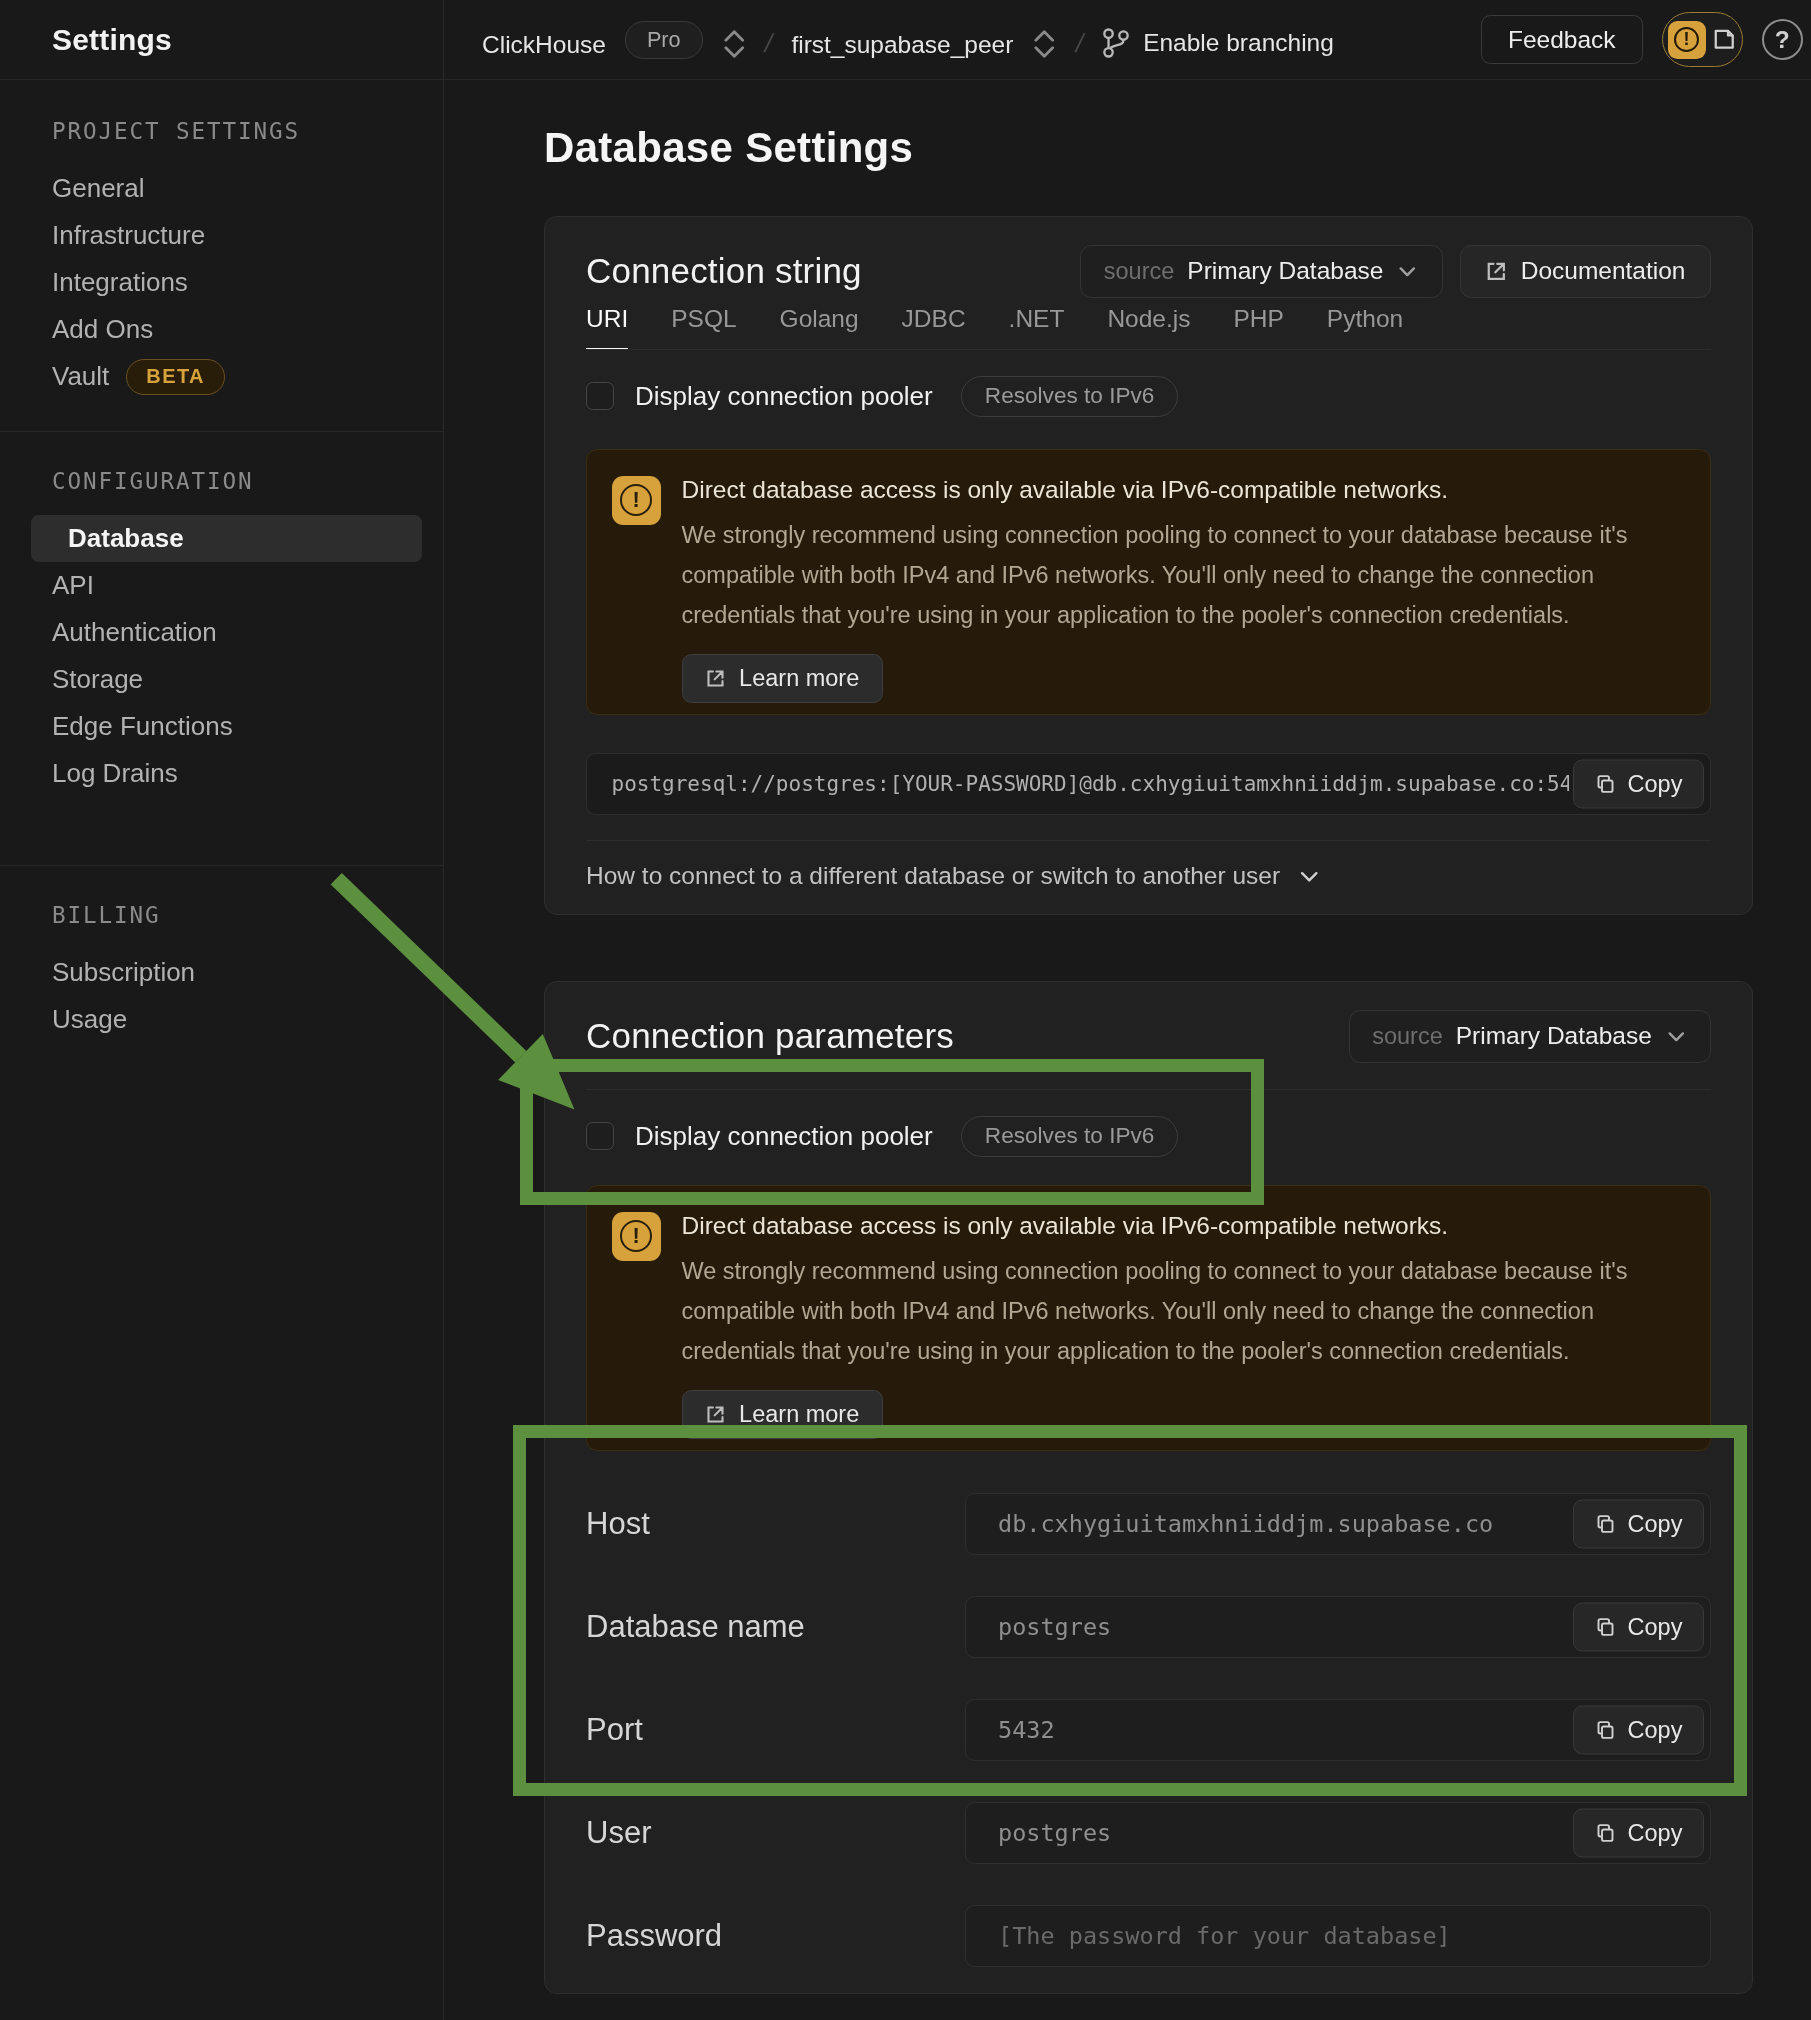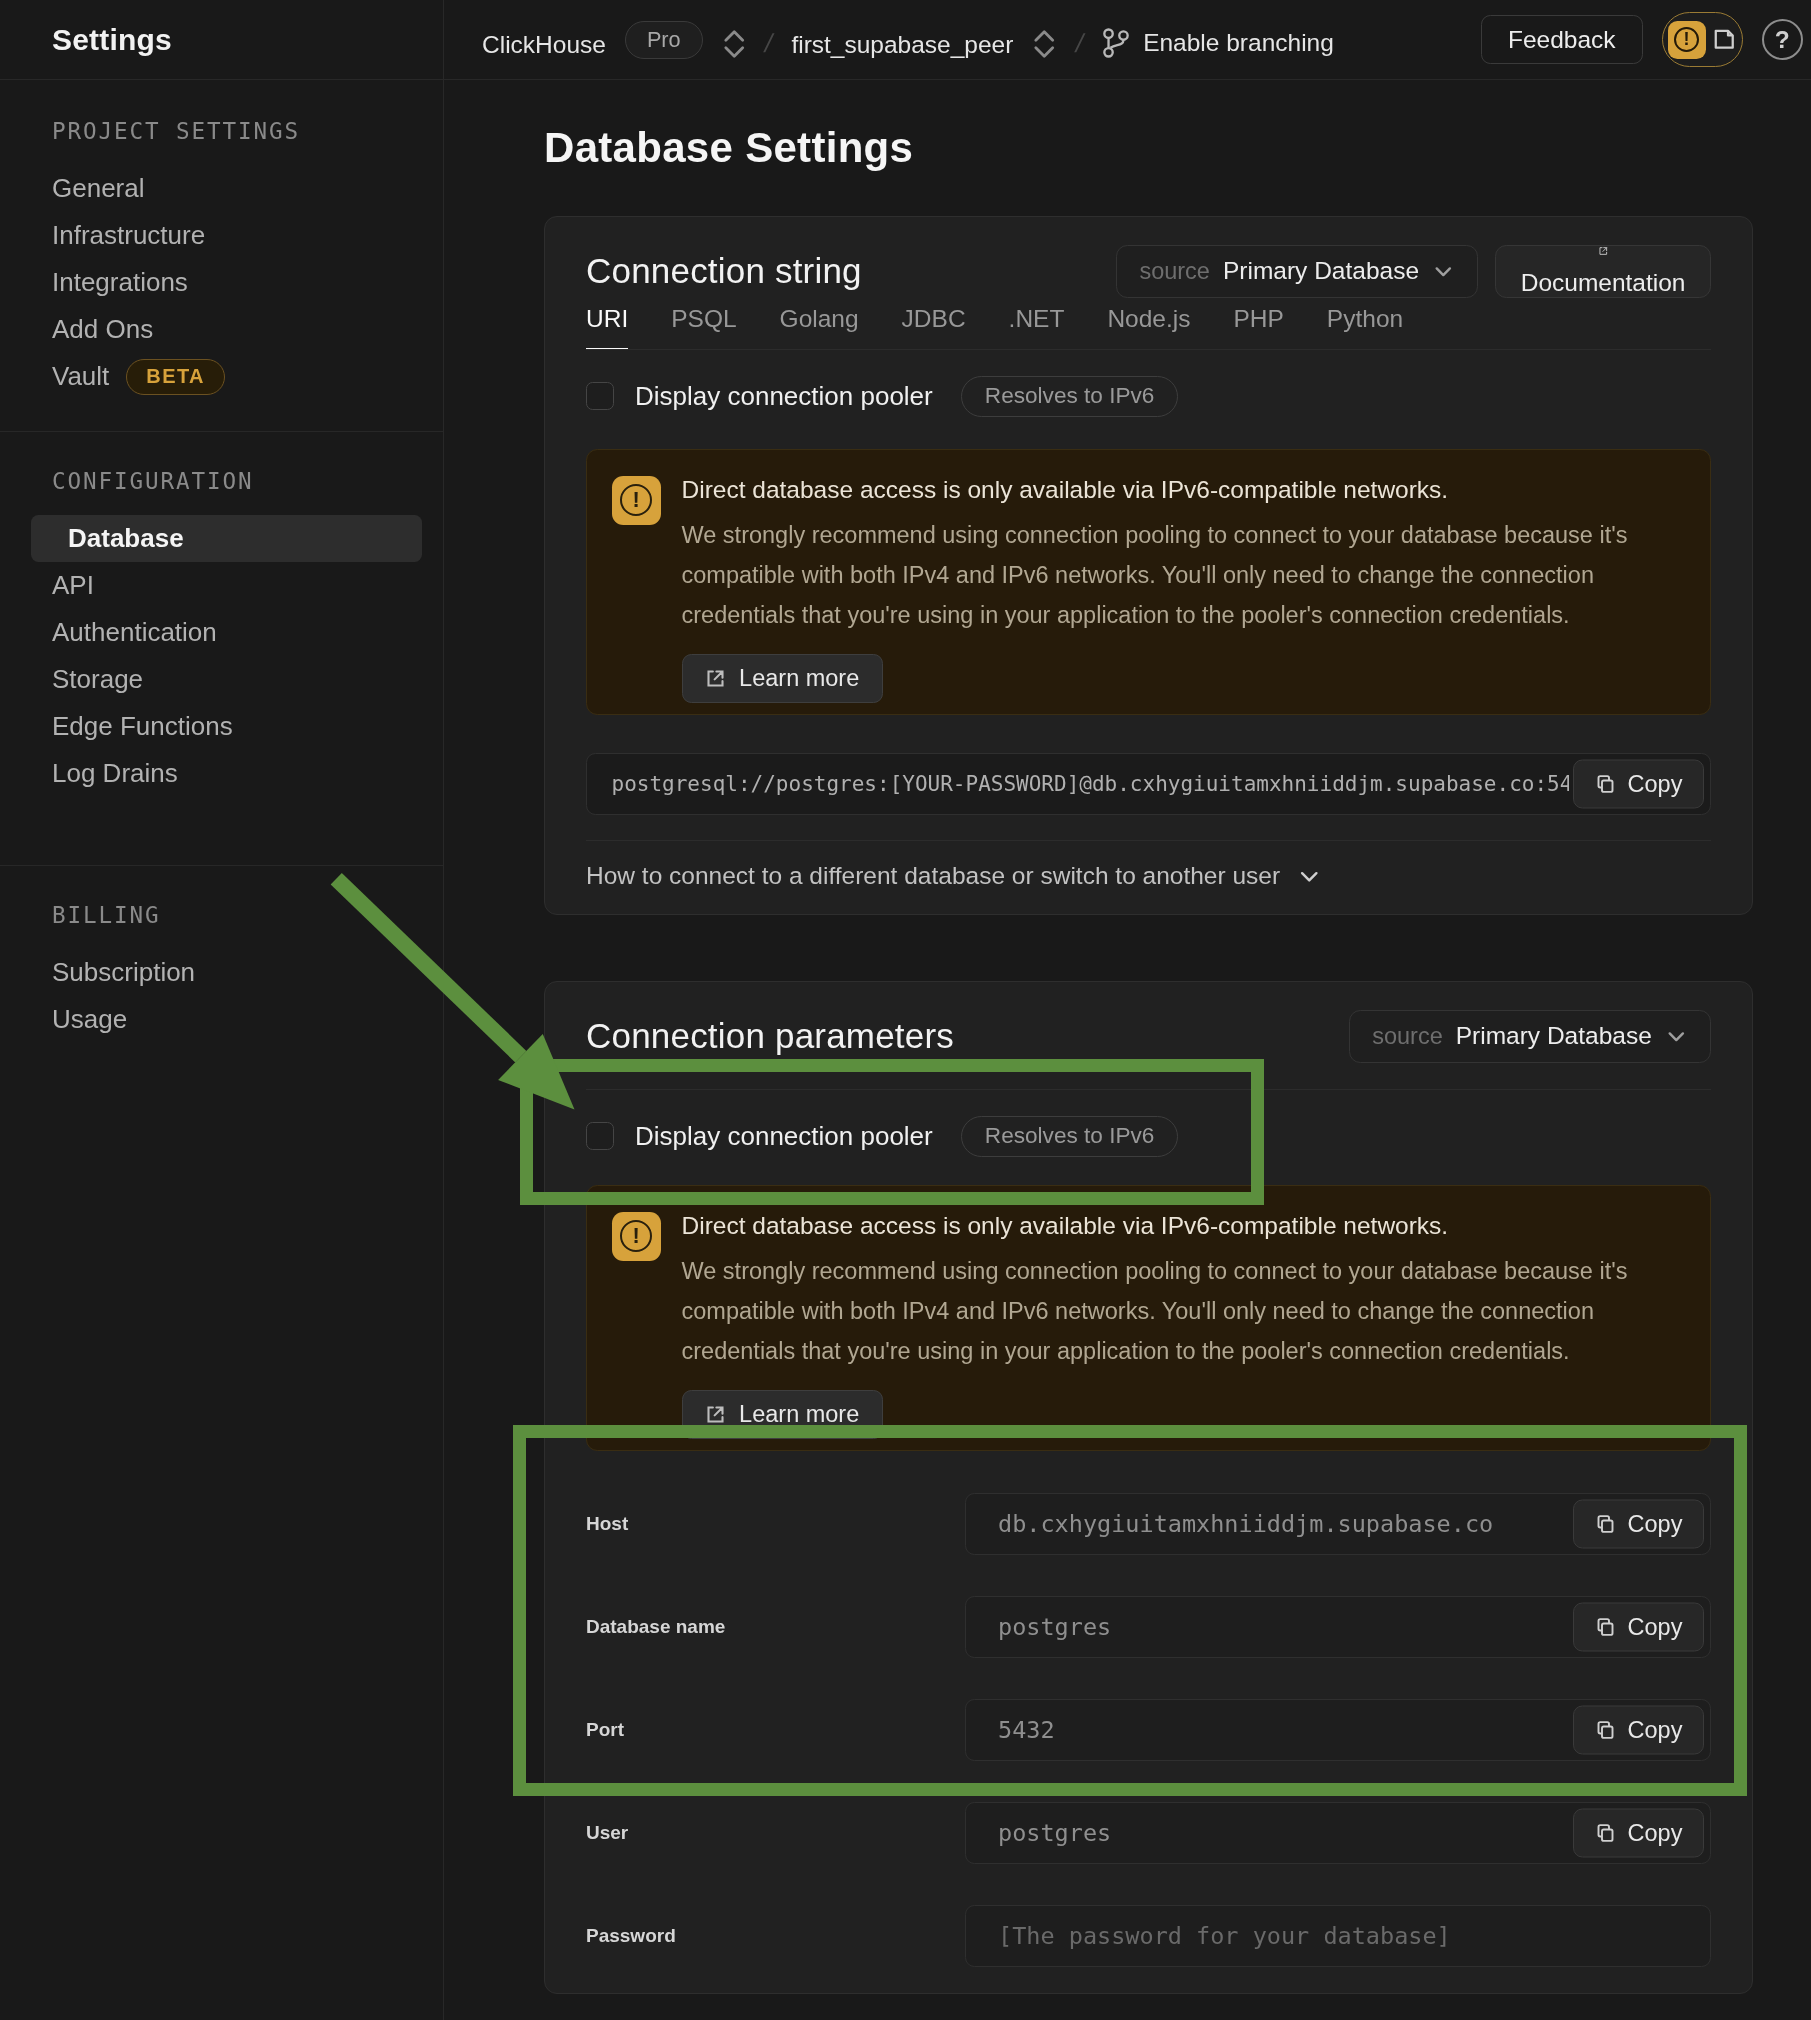--- a/index.html
+++ b/index.html
@@ -97,21 +97,21 @@
   .head-controls { display:flex; align-items:center; gap:17px; }
   .source-select {
     height:53px; border:0.9px solid #343434; background:#1f1f1f; border-radius:11.3px;
     display:flex; align-items:center; gap:13px; padding:0 22.6px; cursor:pointer;
   }
   .source-prefix { font-size:23.5px; color:#6e6e6e; }
   .source-value { font-size:24.5px; color:#ededed; }
   .ghost-btn {
     height:53px; border:0.9px solid #363636; background:#262626; border-radius:11.3px;
     display:flex; align-items:center; gap:13px; padding:0 24.5px; cursor:pointer;
-    font-size:24.5px; color:#ededed; font-family:inherit;flex-direction:column;
+    font-size:24.5px; color:#ededed; font-family:inherit;
   }
 
   .tabs-row { margin-top:5.6px; height:45px; display:flex; gap:43px; border-bottom:0.9px solid #2c2c2c; }
   .tab { font-size:24.5px; color:#989898; cursor:pointer; height:100%; display:flex; align-items:flex-start; position:relative; }
   .tab.active { color:#fafafa; }
   .tab.active::after { content:""; position:absolute; left:0; right:0; bottom:-0.9px; height:1.9px; background:#fafafa; }
 
   .pooler-row { display:flex; align-items:center; gap:21px; height:41px; }
   .card1 .pooler-row { margin-top:26px; }
   .card2 .pooler-row { margin-top:26px; }
@@ -166,21 +166,21 @@
   .card-footer {
     margin-top:25.4px; height:72px; border-top:0.9px solid #2c2c2c;
     display:flex; align-items:center; gap:17px; cursor:pointer;
   }
   .footer-text { font-size:24.5px; color:#c2c2c2; }
 
   .card2-divider { border-top:0.9px solid #2c2c2c; margin-top:24.5px; }
 
   .params { margin-top:42px; }
   .param-row { display:flex; margin-bottom:41px; height:62px; }
-  .param-label { width:379px; flex:0 0 379px; font-size:19px; color:#d6d6d6; display:flex; align-items:center;font-weight:bold; }
+  .param-label { width:379px; flex:0 0 379px; font-size:31px; color:#d6d6d6; display:flex; align-items:center; }
   .param-box {
     flex:1; height:62px; background:#1e1e1e; border:0.9px solid #2f2f2f; border-radius:9.4px;
     position:relative; display:flex; align-items:center; overflow:hidden;
   }
   .param-input {
     width:100%; height:100%; background:transparent; border:none; outline:none;
     color:#8f8f8f; font-size:23.5px; font-family:"DejaVu Sans Mono", monospace; padding:0 151px 0 32px;
   }
   .param-input::placeholder { color:#6a6a6a; opacity:1; }
 

